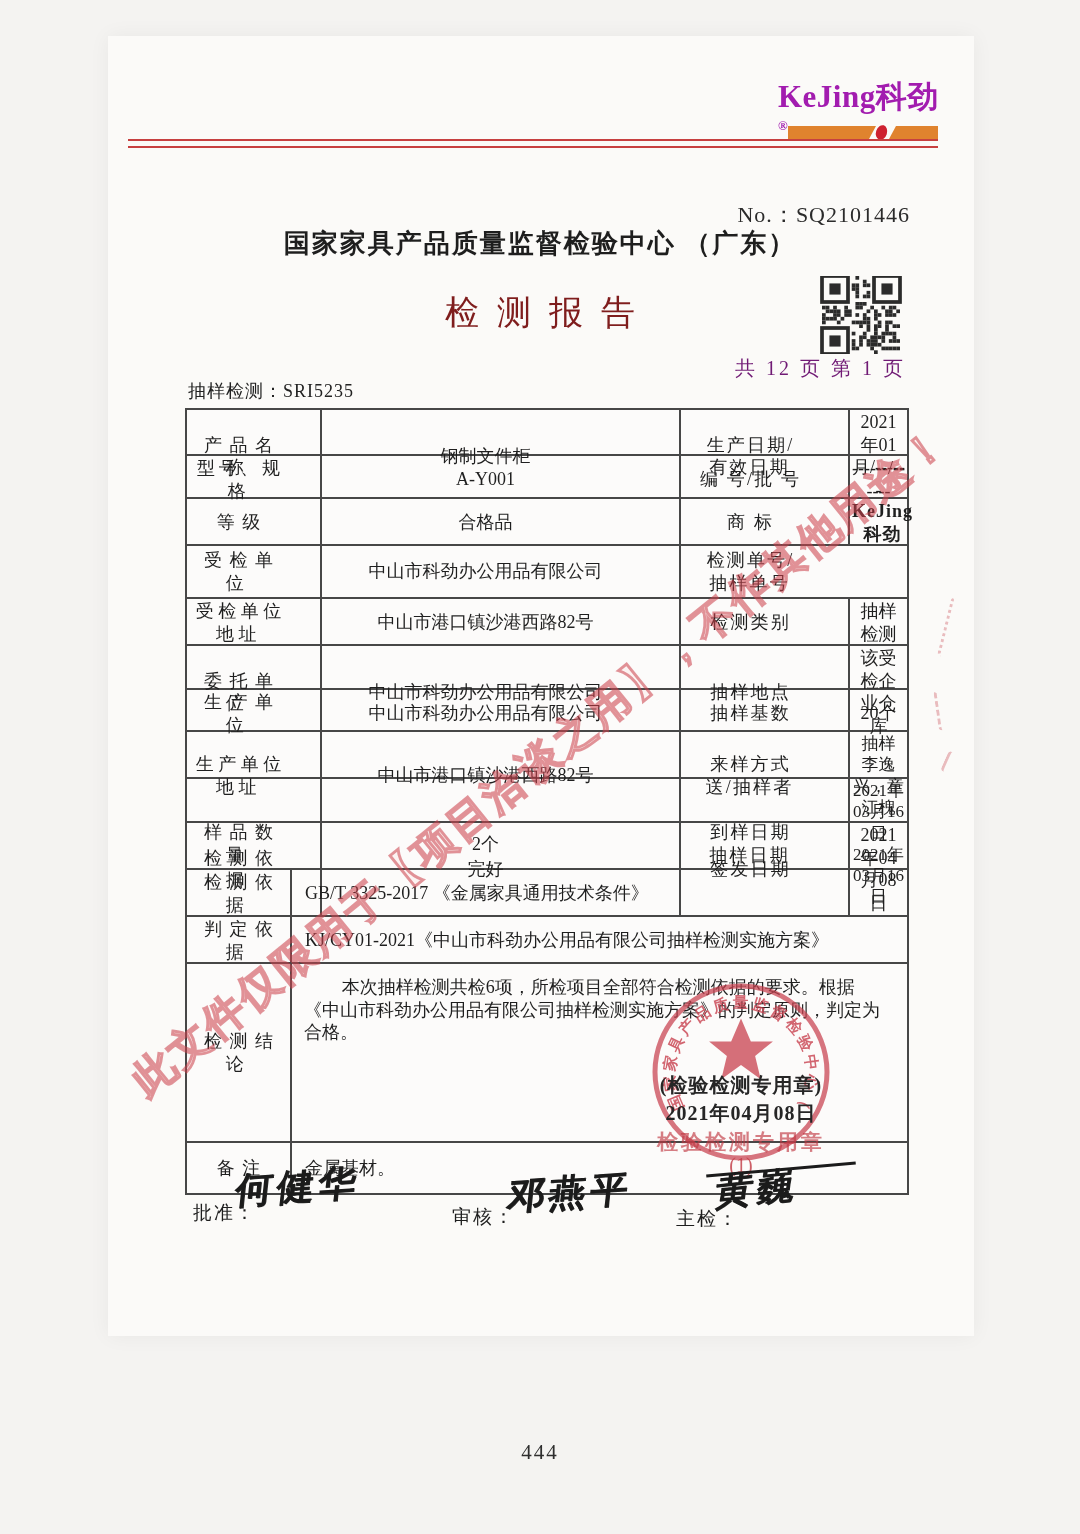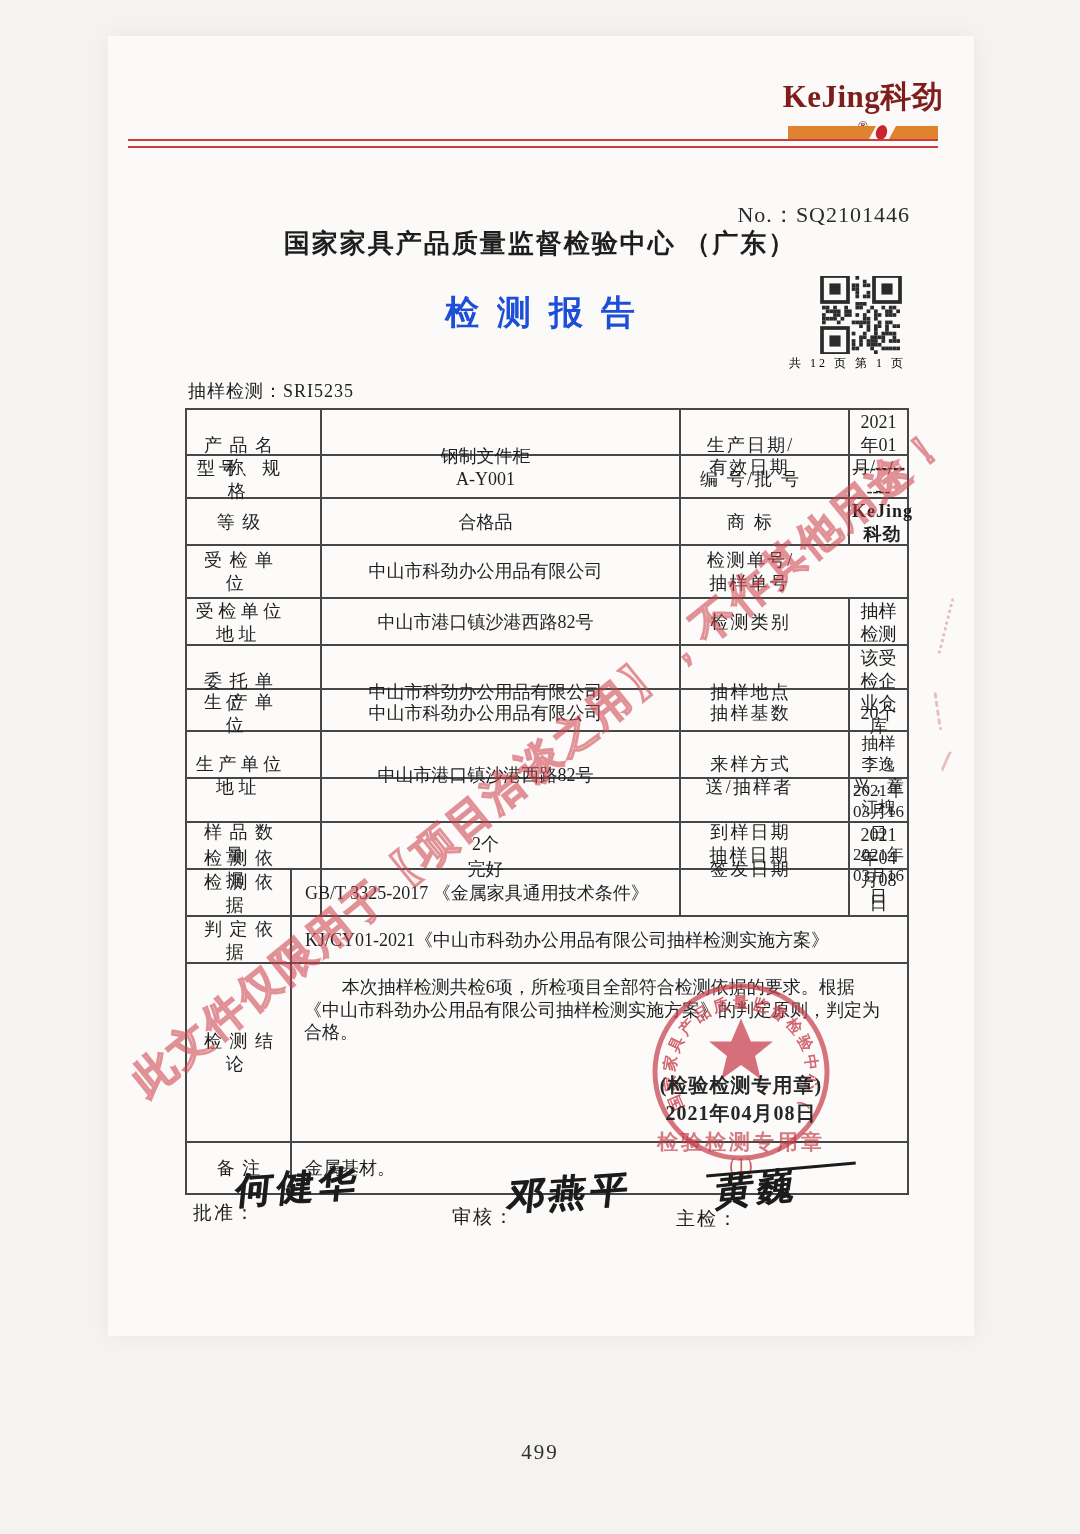--- a/index.html
+++ b/index.html
@@ -1,41 +1,41 @@
 <!DOCTYPE html>
 <html><head>
 <meta charset="utf-8">
 <style>
   html,body{margin:0;padding:0;background:#e9e8e6;}
   .page{position:relative;width:1080px;height:1534px;background:#f4f3f1;overflow:hidden;
         font-family:"Liberation Serif","DejaVu Serif",serif;color:#222;}
   .paper{position:absolute;left:108px;top:36px;width:866px;height:1300px;background:#fbfaf8;
          box-shadow:0 0 20px rgba(0,0,0,.05);}
   
-  .logo{position:absolute;left:778px;top:76px;width:170px;text-align:center;
-        font-family:"Liberation Serif","DejaVu Serif",serif;font-weight:700;font-size:31px;color:#7f1d1d;letter-spacing:.5px;}
+  .logo{position:absolute;left:778px;top:76px;width:170px;text-align:left;
+        font-family:"Liberation Serif","DejaVu Serif",serif;font-weight:700;font-size:31px;color:#a21caf;letter-spacing:.5px;}
   .logo sup{font-size:13px;vertical-align:18px;}
   .logo-bar{position:absolute;left:788px;top:126px;width:150px;height:13px;}
   .logo-bar .seg1{position:absolute;left:0;top:0;width:88px;height:13px;background:#e0832e;
         clip-path:polygon(0 0,100% 0,calc(100% - 7px) 100%,0 100%);}
   .logo-bar .seg2{position:absolute;left:101px;top:0;width:49px;height:13px;background:#e0832e;
         clip-path:polygon(7px 0,100% 0,100% 100%,0 100%);}
   .logo-bar .dot{position:absolute;left:88px;top:-1px;width:11px;height:15px;background:#ce2130;
         border-radius:50%;transform:rotate(18deg);}
   .redline{position:absolute;left:128px;top:139px;width:810px;height:5px;
         border-top:2px solid #c74040;border-bottom:2px solid #c74040;}
   .report-no{position:absolute;left:600px;top:200px;width:310px;text-align:right;font-size:22px;color:#2b2b2b;letter-spacing:1px;}
   .org-title{position:absolute;left:140px;top:226px;width:800px;text-align:center;
         font-size:26px;font-weight:700;letter-spacing:2px;color:#1e1e1e;}
   .doc-title{position:absolute;left:140px;top:290px;width:800px;text-align:center;
-        font-size:34px;font-weight:700;letter-spacing:18px;text-indent:18px;color:#1d4ed8;}
+        font-size:34px;font-weight:400;letter-spacing:18px;text-indent:18px;color:#7f1d1d;}
   .qr{position:absolute;left:820px;top:276px;width:82px;height:78px;}
   .qr svg{width:100%;height:100%;}
   .pages-info{position:absolute;left:660px;top:355px;width:246px;text-align:right;
-        font-size:12px;letter-spacing:3px;color:#000000;}
+        font-size:20px;letter-spacing:3px;color:#701a75;}
   .random-no{position:absolute;left:188px;top:379px;font-size:18px;color:#222;letter-spacing:1px;}
   
   .table{position:absolute;left:185px;top:408px;width:720px;border:2px solid #474747;background:rgba(255,255,255,.25);}
   .trow{display:grid;}
   .trow + .trow{border-top:2px solid #474747;}
   .cols4{grid-template-columns:103px 329px 139px 1fr;gap:30px;}
   .cols2{grid-template-columns:103px 1fr;}
   .trow > div{display:flex;align-items:center;justify-content:center;text-align:center;
         font-size:18px;line-height:1.25;white-space:pre-line;color:#1f1f1f;padding:1px 2px;}
   .trow > div + div{border-left:2px solid #474747;}
@@ -328,14 +328,14 @@
   <div class="bleed b3"></div>
 
   <div class="sig-label" style="left:193px;top:1200px">批准：</div>
   <div class="sig-name" style="left:236px;top:1162px">何健华</div>
   <div class="sig-label" style="left:452px;top:1204px">审核：</div>
   <div class="sig-name" style="left:508px;top:1168px">邓燕平</div>
   <div class="sig-label" style="left:676px;top:1206px">主检：</div>
   <div class="flourish"></div>
   <div class="sig-name" style="left:716px;top:1164px;transform:skewX(-14deg) rotate(-6deg)">黄巍</div>
 
-  <div class="page-number">499</div>
+  <div class="page-number">444</div>
 </div>
 
 </body></html>

